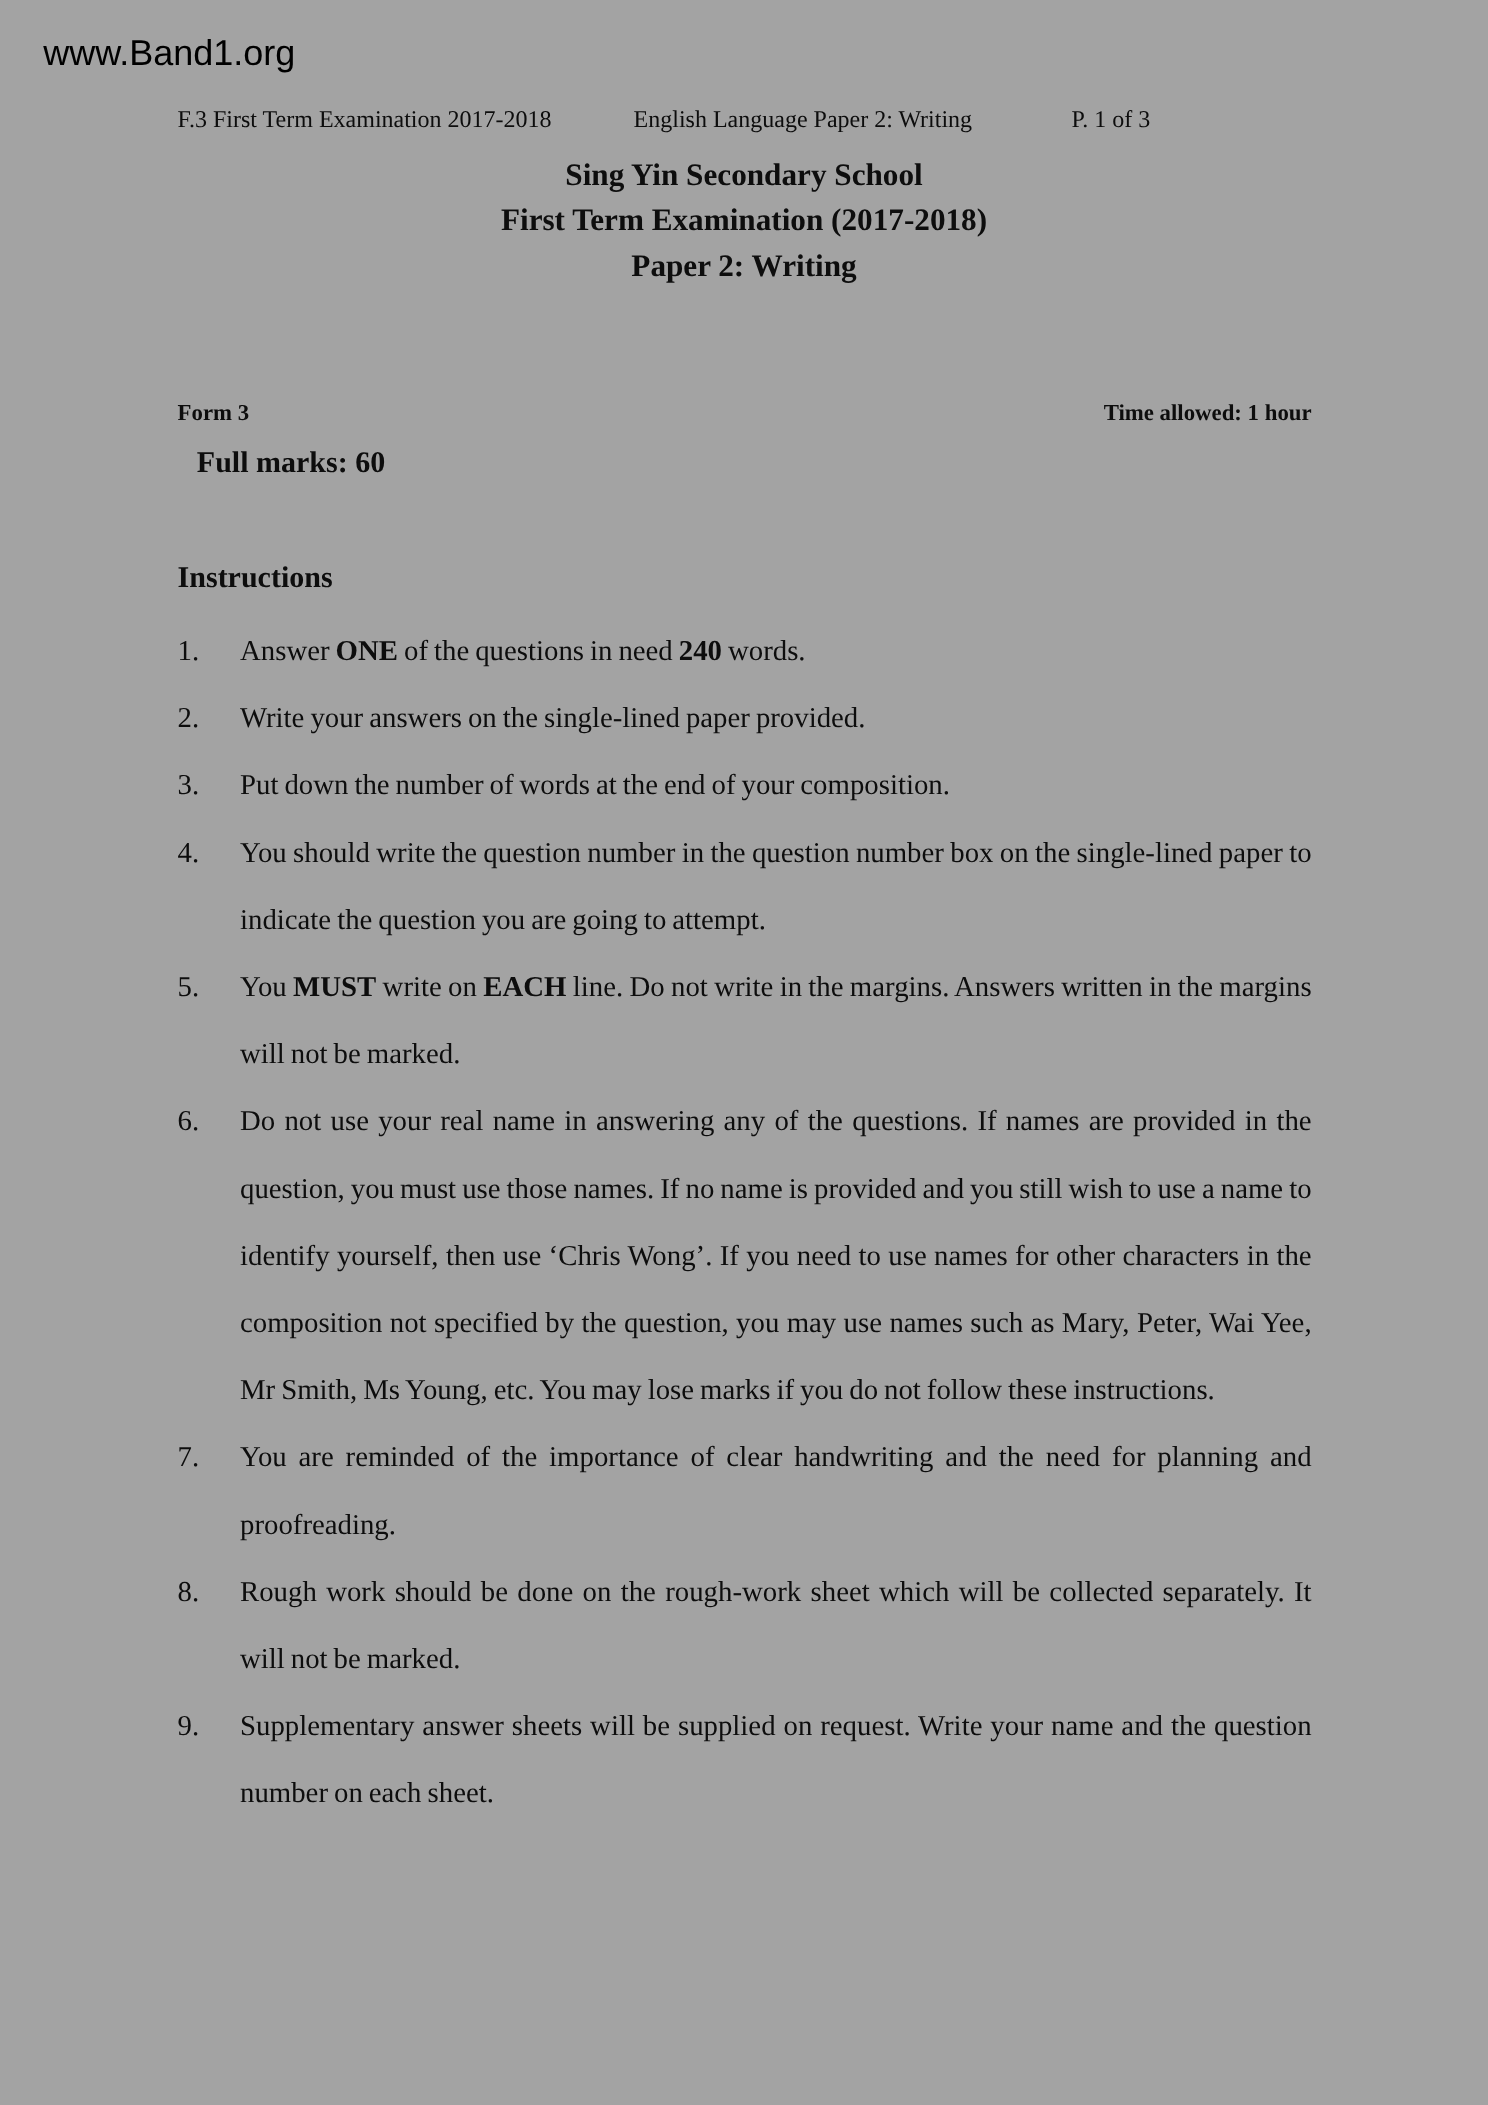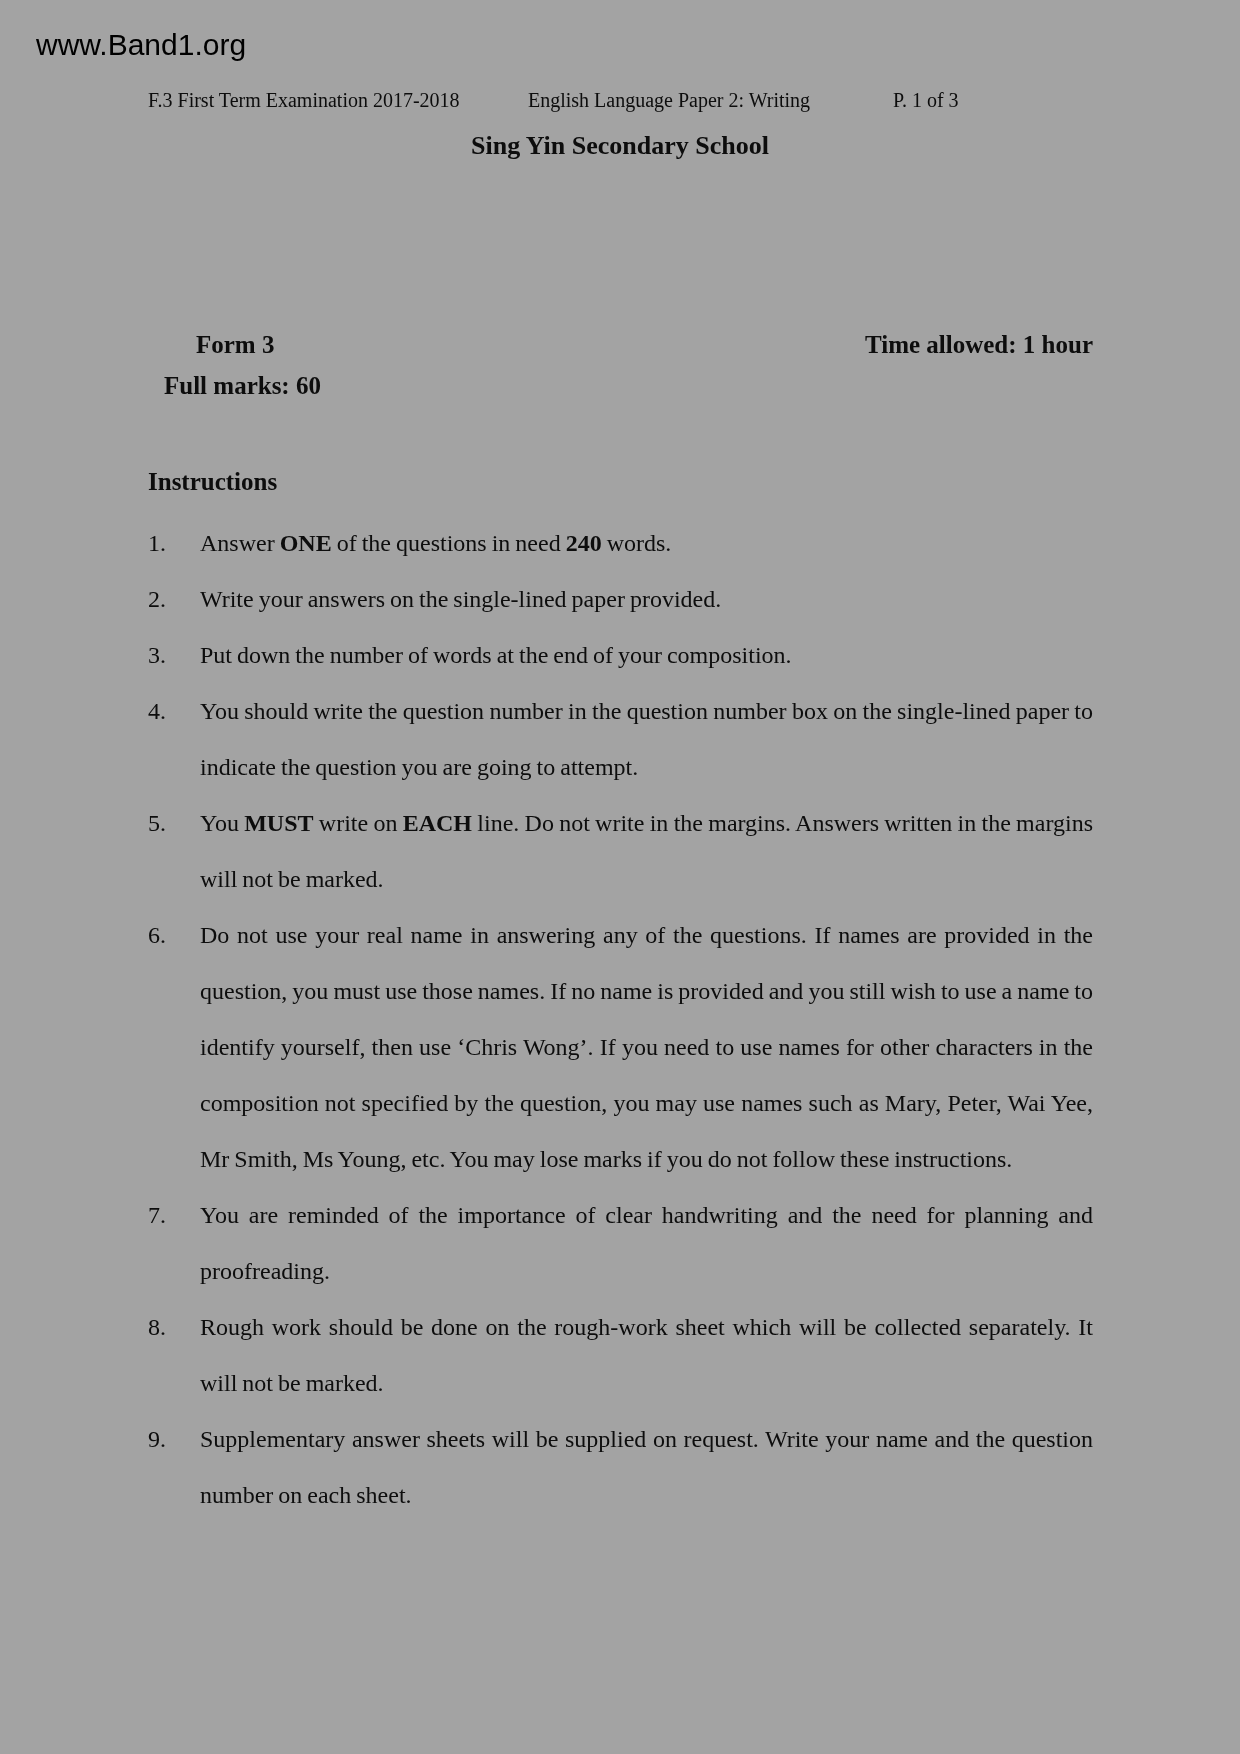--- a/index.html
+++ b/index.html
@@ -47,23 +47,22 @@
     line-height: 38px;
   }
   .meta-row {
     position: absolute;
     top: 330px;
     left: 148px;
     right: 147px;
     display: flex;
     justify-content: space-between;
     font-weight: bold;
-    font-size: 25px;
+    font-size: 19px;
     line-height: 30px;
-    margin-left: 48px;
   }
   .full-marks {
     position: absolute;
     top: 371px;
     left: 148px;
     font-weight: bold;
     font-size: 25px;
     line-height: 30px;
     margin-left: 16px;
   }
@@ -107,20 +106,22 @@
   <div class="watermark">www.Band1.org</div>
 
   <div class="page-header">
     <span class="ph-left">F.3 First Term Examination 2017-2018</span>
     <span class="ph-center">English Language Paper 2: Writing</span>
     <span class="ph-right">P. 1 of 3</span>
   </div>
 
   <div class="title-block">
     <div class="title-line">Sing Yin Secondary School</div>
+    <div class="title-line">First Term Examination (2017-2018)</div>
+    <div class="title-line">Paper 2: Writing</div>
   </div>
 
   <div class="meta-row">
     <span>Form 3</span>
     <span>Time allowed: 1 hour</span>
   </div>
 
   <div class="full-marks">Full marks: 60</div>
 
   <div class="instructions-heading">Instructions</div>

